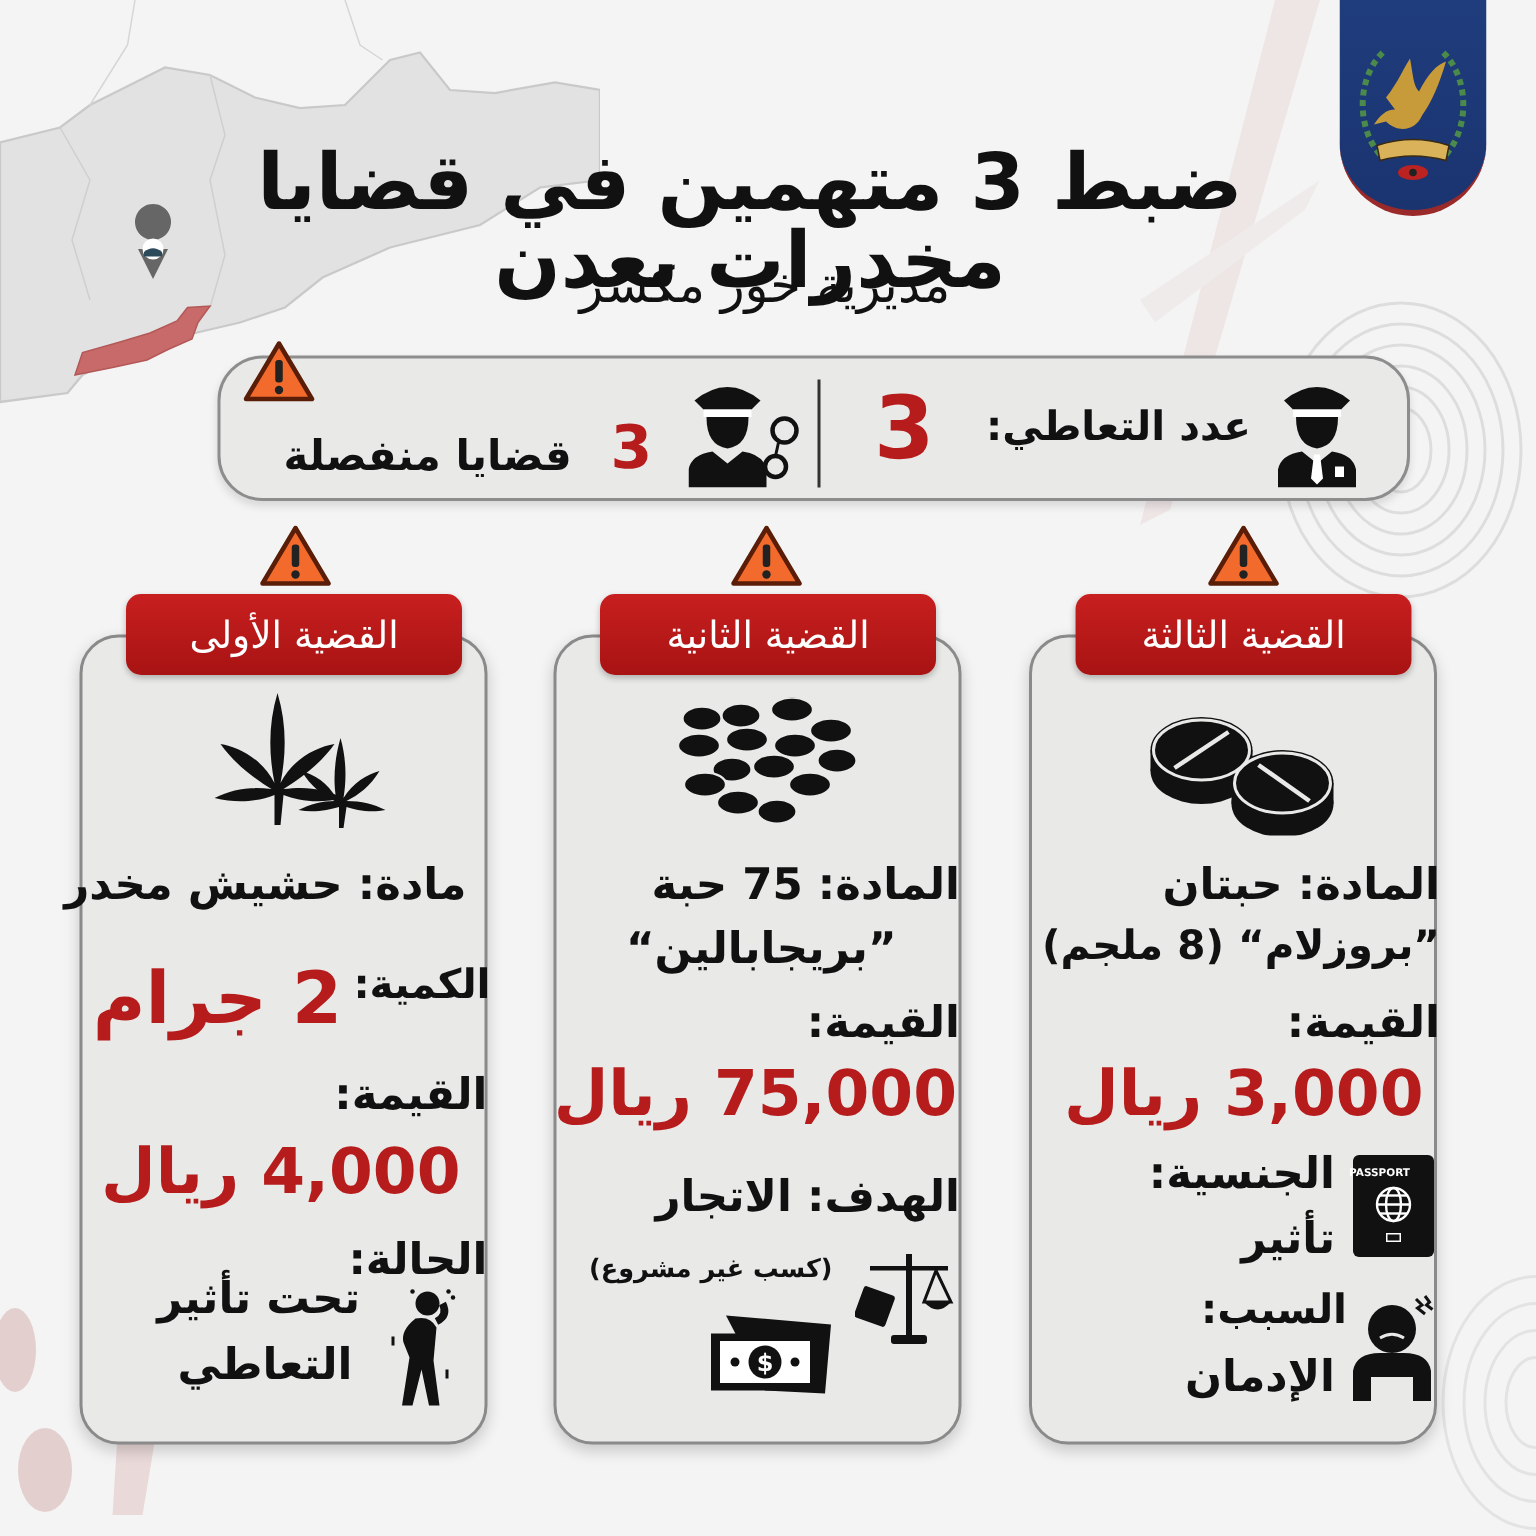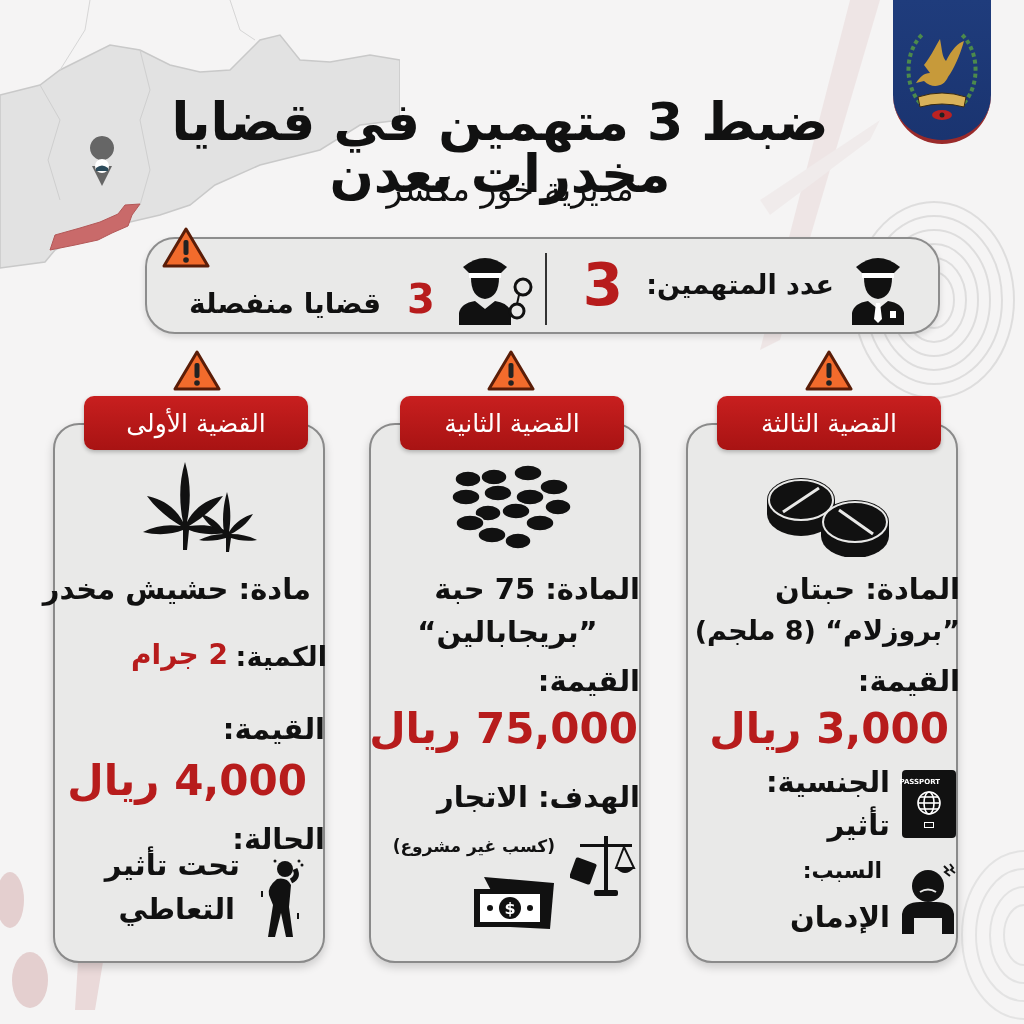--- a/index.html
+++ b/index.html
@@ -136,21 +136,21 @@
 
   <div class="sum-right">
     <svg style="position:absolute;right:0;top:4px" width="60" height="74" viewBox="0 0 60 74">
       <path d="M8,16 Q30,-2 52,16 L46,22 H14 Z" fill="#111"></path>
       <rect x="14" y="22" width="32" height="5" fill="#fff"></rect>
       <path d="M16,27 H44 Q44,46 30,48 Q16,46 16,27Z" fill="#111"></path>
       <path d="M4,74 V62 Q6,52 20,50 L30,58 L40,50 Q54,52 56,62 V74Z" fill="#111"></path>
       <path d="M28,52 h4 l2,16 -4,4 -4,-4z" fill="#fff"></path>
       <rect x="42" y="60" width="6" height="7" fill="#fff"></rect>
     </svg>
-    <span class="sum-label" style="position:absolute;right:74px;top:22px">عدد المتهمين:</span>
+    <span class="sum-label" style="position:absolute;right:74px;top:22px">عدد التعاطي:</span>
     <span class="big-num" style="position:absolute;right:285px;top:4px;font-size:58px">3</span>
   </div>
 
   <div class="sum-divider"></div>
 
   <div class="sum-left">
     <svg style="position:absolute;left:290px;top:4px" width="76" height="74" viewBox="0 0 76 74">
       <path d="M4,16 Q26,-2 48,16 L42,22 H10 Z" fill="#111"></path>
       <rect x="10" y="22" width="32" height="5" fill="#fff"></rect>
       <path d="M12,27 H40 Q40,46 26,48 Q12,46 12,27Z" fill="#111"></path>
@@ -183,21 +183,21 @@
 <div class="card" style="left:53px"></div>
 <div class="card-header" style="left:84px">القضية الأولى</div>
 <svg class="card-icon" style="left:133px;top:462px" width="125" height="90" viewBox="0 0 125 90">
   <g fill="#111">
     <path d="M52,0 C58,20 58,40 54,60 C62,44 78,36 90,34 C80,48 66,58 56,64 C72,62 84,64 96,70 C80,74 66,72 56,68 L54,88 L50,88 L50,68 C40,72 26,74 10,70 C22,64 34,62 48,64 C38,58 24,48 14,34 C26,36 42,44 50,60 C46,40 46,20 52,0Z"></path>
     <path d="M94,30 C98,44 98,58 96,70 C102,60 112,54 120,52 C114,62 106,68 98,72 C108,72 116,74 124,78 C114,80 104,78 98,76 L96,90 L93,90 L93,76 C86,78 76,80 66,78 C74,74 82,72 90,72 C82,68 74,62 68,52 C76,54 86,60 91,70 C89,58 90,44 94,30Z"></path>
   </g>
 </svg>
 <div class="line" style="left:73px;top:572px;width:238px;text-align:right;font-size:29px">مادة: حشيش مخدر</div>
 <div class="line" style="left:232px;top:641px;width:95px;text-align:right;font-size:27px">الكمية:</div>
-<div class="line red" style="left:88px;top:638px;width:140px;text-align:right;font-size:28px">2 جرام</div>
+<div class="line red" style="left:88px;top:638px;width:140px;text-align:right;font-size:48px">2 جرام</div>
 <div class="line" style="left:200px;top:712px;width:125px;text-align:right;font-size:29px">القيمة:</div>
 <div class="line red" style="left:82px;top:756px;width:225px;text-align:center;font-size:42px">4,000 ريال</div>
 <div class="line" style="left:225px;top:822px;width:100px;text-align:right;font-size:29px">الحالة:</div>
 <div class="line" style="left:90px;top:848px;width:150px;font-size:29px">تحت تأثير</div>
 <div class="line" style="left:90px;top:892px;width:145px;text-align:right;font-size:29px">التعاطي</div>
 <svg class="card-icon" style="left:255px;top:855px" width="52" height="85" viewBox="0 0 52 85">
   <g fill="#111">
     <circle cx="30" cy="14" r="8"></circle>
     <path d="M22,24 Q32,22 36,30 L34,52 L38,82 L31,82 L26,58 L20,82 L13,82 L18,50 L14,40 Q12,32 22,24Z"></path>
     <path d="M36,26 Q44,22 40,14" stroke="#111" stroke-width="5" fill="none"></path>
@@ -283,21 +283,21 @@
     <g fill="none" stroke="#fff" stroke-width="1.6">
       <circle cx="13" cy="13" r="11"></circle>
         <ellipse cx="13" cy="13" rx="5" ry="11"></ellipse>
       <line x1="2" y1="13" x2="24" y2="13"></line>
         <line x1="4" y1="7" x2="22" y2="7"></line>
         <line x1="4" y1="19" x2="22" y2="19"></line>
     </g>
   </svg>
   <div style="position:absolute;left:22px;top:52px;width:10px;height:6px;border:1.5px solid #fff"></div>
 </div>
-<div class="line" style="left:752px;top:858px;width:130px;text-align:right;font-size:22px">السبب:</div>
+<div class="line" style="left:768px;top:858px;width:130px;text-align:right;font-size:27px">السبب:</div>
 <div class="line" style="left:760px;top:900px;width:130px;text-align:right;font-size:29px">الإدمان</div>
 <svg class="card-icon" style="left:898px;top:862px" width="62" height="72" viewBox="0 0 62 72">
   <g fill="#111">
     <circle cx="30" cy="24" r="16"></circle>
     <path d="M4,72 V52 Q6,40 22,40 H38 Q54,40 56,52 V72 H44 V56 H16 V72Z"></path>
     <path d="M46,4 l4,4 -3,2 5,4" stroke="#111" stroke-width="2" fill="none"></path>
     <path d="M52,2 l3,4 -2,2 4,3" stroke="#111" stroke-width="2" fill="none"></path>
   </g>
   <path d="M22,30 q8,-5 16,0" stroke="#e9e9e8" stroke-width="2" fill="none"></path>
 </svg>

